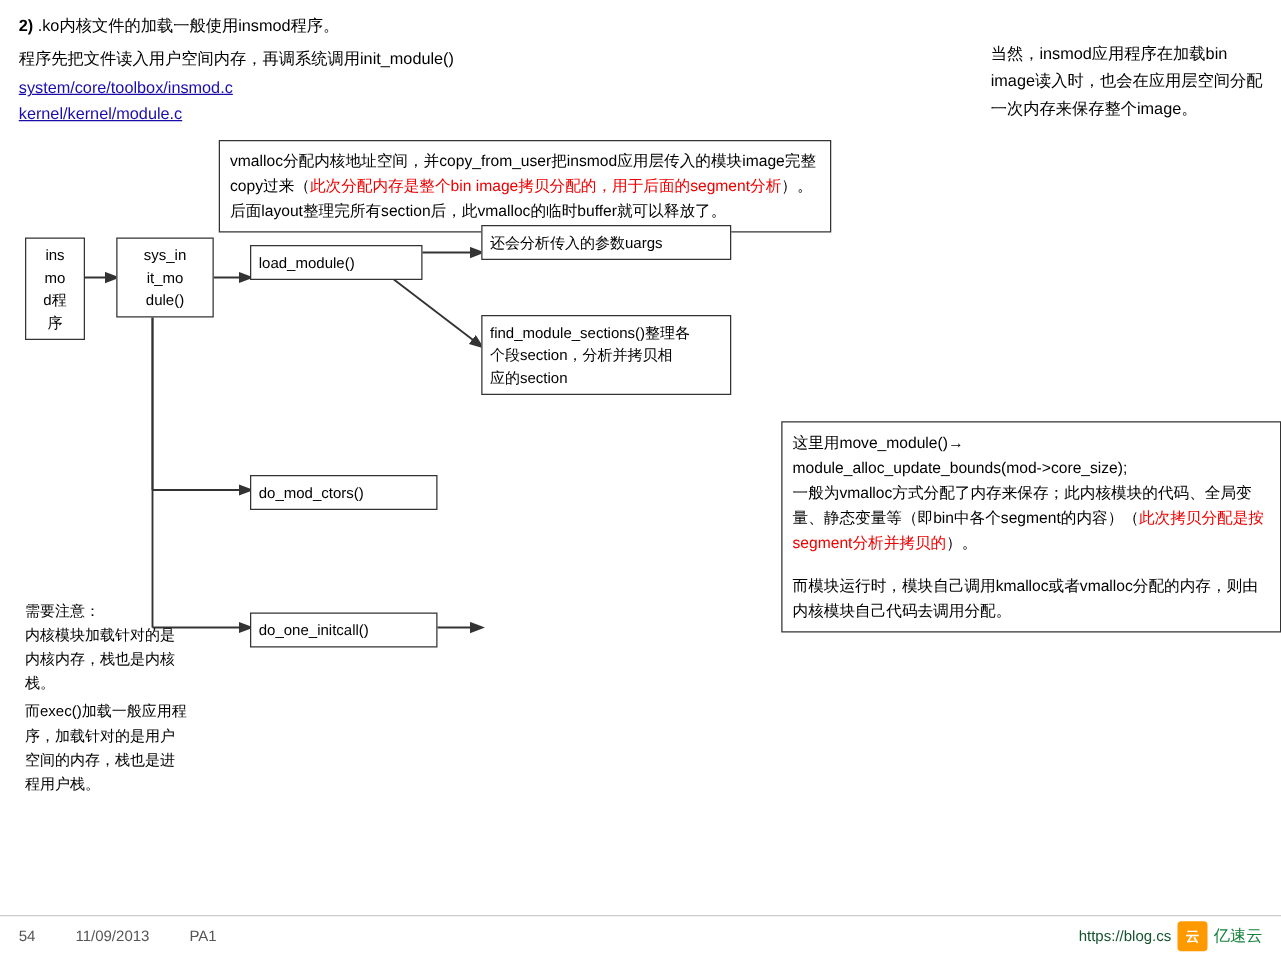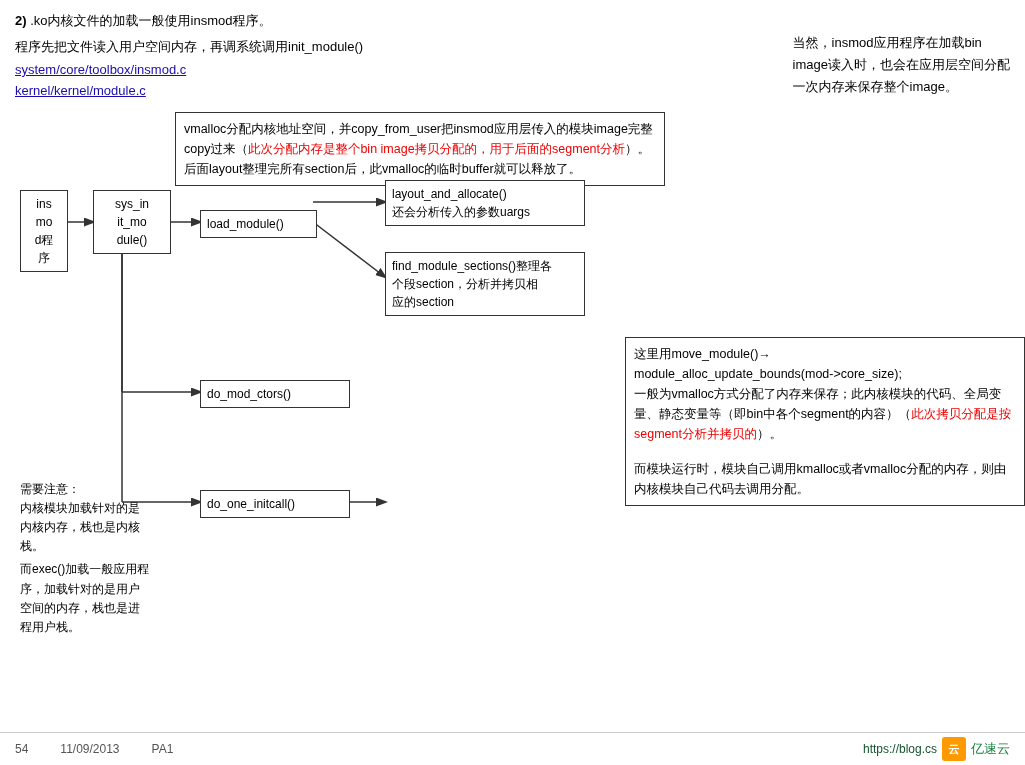--- a/index.html
+++ b/index.html
@@ -183,26 +183,25 @@
       <div>d程</div>
       <div>序</div>
     </div>
 
     <div class="box" style="top:78px;left:78px;width:78px;text-align:center;">
       <div>sys_in</div>
       <div>it_mo</div>
       <div>dule()</div>
     </div>
 
-    <div class="box" style="top:98px;left:185px;width:117px;">
+    <div class="box" style="top:84px;left:185px;width:138px;">
       <span>load_module()</span>
     </div>
 
     <div class="box" style="top:68px;left:370px;width:200px;">
-      <div>layout_and_allocate()</div>
       <div>还会分析传入的参数uargs</div>
     </div>
 
     <div class="box" style="top:140px;left:370px;width:200px;">
       <div>find_module_sections()整理各</div>
       <div>个段section，分析并拷贝相</div>
       <div>应的section</div>
     </div>
 
     <div class="box" style="top:268px;left:185px;width:150px;">

